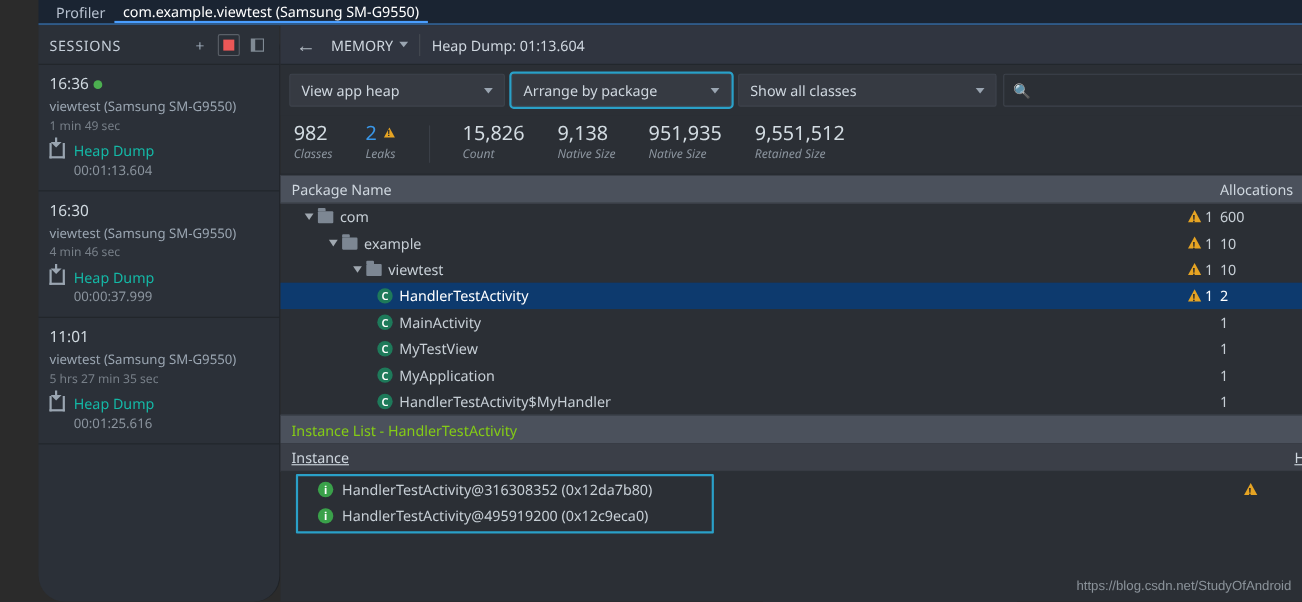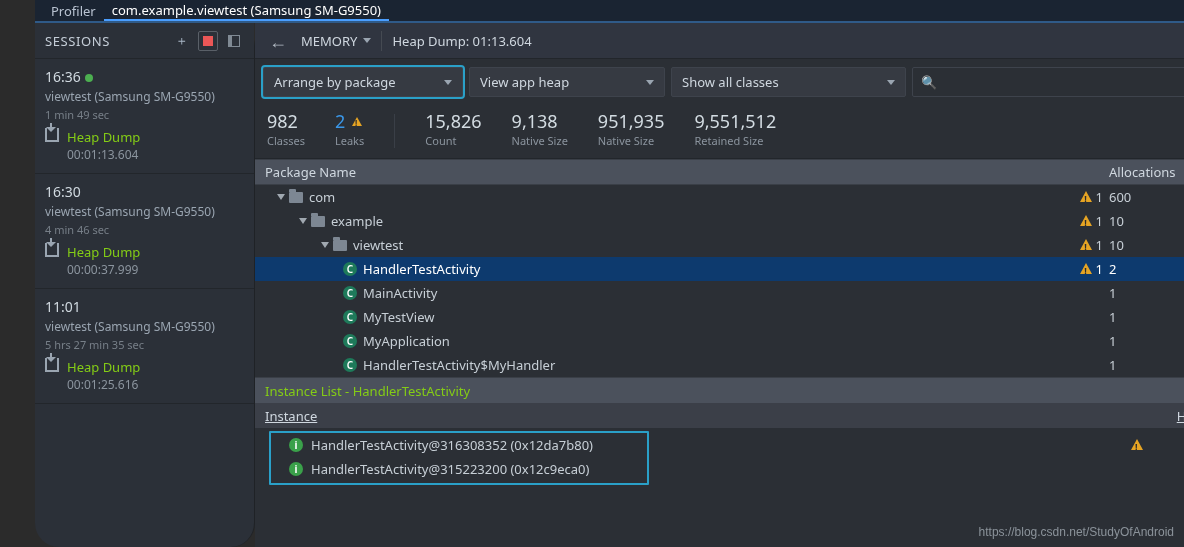--- a/index.html
+++ b/index.html
@@ -55,21 +55,21 @@
   .two-panel-ico { width:12px;height:12px;border:1px solid #808a94;border-left:4px solid #808a94;}
   .session {
     padding: 8px 10px 10px 10px;
     border-bottom: 1px solid #22262b;
     color:#a9b7c6;
   }
   .session .time { font-size:14px; color:#d0d9e0;}
   .session .green-dot{ display:inline-block; width:8px;height:8px;border-radius:50%;background:#4caf50; vertical-align:middle; margin-left:4px;}
   .session .proc { font-size:12px; color:#9aa5b1; margin-top:2px;}
   .session .dur { font-size:11px; color:#777f88; margin-top:2px;}
-  .hd-row { display:flex; margin-top:6px; color:#84cc16;}
+  .hd-row { display:flex; align-items:center; margin-top:6px; color:#14b8a6;}
   .hd-row .save-ico { margin-right:8px;}
   .save-ico {
     width:14px;height:14px; border:2px solid #9aa5b1;border-top:none;
     position:relative;
   }
   .save-ico::before{content:"";position:absolute;top:-5px;left:3px;width:2px;height:6px;background:#9aa5b1;}
   .save-ico::after{content:"";position:absolute;top:-1px;left:-1px;width:0;height:0;
     border-left:5px solid transparent;border-right:5px solid transparent;border-top:5px solid #9aa5b1;}
   .session .ts { font-size:12px; color:#8b949e; margin-left:22px;}
   .main {
@@ -98,21 +98,21 @@
     display:flex; align-items:center; padding:0 8px; flex:1; color:#8b949e;
   }
   .search .mag{ font-size:13px; margin-right:6px;color:#8b949e;}
   .checkbox{ width:16px;height:16px;border:1px solid #5a6068;background:#2f333a;border-radius:2px;}
   .stats {
     display:flex; align-items:flex-end; padding:4px 12px 10px 12px; gap:30px;
     border-bottom:1px solid #22262b;
   }
   .stat { display:flex; flex-direction:column;}
   .stat .num{ font-size:18px; color:#d3dce2;}
-  .stat .lab{ font-size:11px; color:#8b949e;}
+  .stat .lab{ font-size:11px; color:#8b949e;font-style:italic;}
   .stat.leaks .num{ color:#3a97e8;}
   .stat .num .warn-sm{ vertical-align:2px; margin-left:2px;}
   .divider-v{ width:1px; height:34px; background:#3a3f47;}
   .tbl-hdr{
     height:26px; background:#4b515c; border-top:1px solid #3a3f47;border-bottom:1px solid #3a3f47;
     display:flex; align-items:center; color:#cfd7df; font-size:13px;
   }
   .col-name{ flex:1; padding-left:10px;}
   .col-warn{ width:48px; text-align:right; padding-right:6px;}
   .col-alloc{ width:110px; text-align:left; padding-right:3px;}
@@ -213,26 +213,26 @@
         <span class="back">←</span>
         <span class="memlabel">
           <span>MEMORY</span>
           <span class="caret-down"></span>
         </span>
         <span style="width:1px;height:20px;background:#454a52;"></span>
         <span class="hdtitle">Heap Dump: 01:13.604</span>
       </div>
 
       <div class="filters">
+        <div class="combo" style="width:196px;">
+          <span class="lab">View app heap</span>
+          <span class="caret-down"></span>
+        </div>
         <div class="combo combo-highlight" style="width:200px;">
           <span class="lab">Arrange by package</span>
-          <span class="caret-down"></span>
-        </div>
-        <div class="combo" style="width:196px;">
-          <span class="lab">View app heap</span>
           <span class="caret-down"></span>
         </div>
         <div class="combo" style="width:235px;">
           <span class="lab">Show all classes</span>
           <span class="caret-down"></span>
         </div>
         <div class="search">
           <span class="mag">🔍</span>
           <span></span>
         </div>
@@ -363,21 +363,21 @@
             <div class="col-inst" style="display: flex; align-items: center;">
               <span class="info-ico">i</span>
               <span>HandlerTestActivity@316308352 (0x12da7b80)</span>
             </div>
             <div class="col-dwarn"><span class="warn-ico"></span></div>
             <div class="col-depth">2</div>
           </div>
           <div class="inst-row">
             <div class="col-inst" style="display: flex; align-items: center;">
               <span class="info-ico">i</span>
-              <span>HandlerTestActivity@315223200 (0x12c9eca0)</span>
+              <span>HandlerTestActivity@495919200 (0x12c9eca0)</span>
             </div>
             <div class="col-dwarn"></div>
             <div class="col-depth">3</div>
           </div>
         </div>
 
       <div class="watermark">https://blog.csdn.net/StudyOfAndroid</div>
     </div>
   </div>
 </div>

